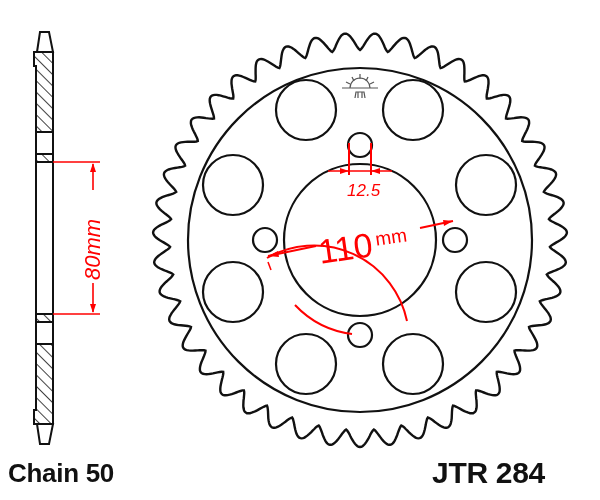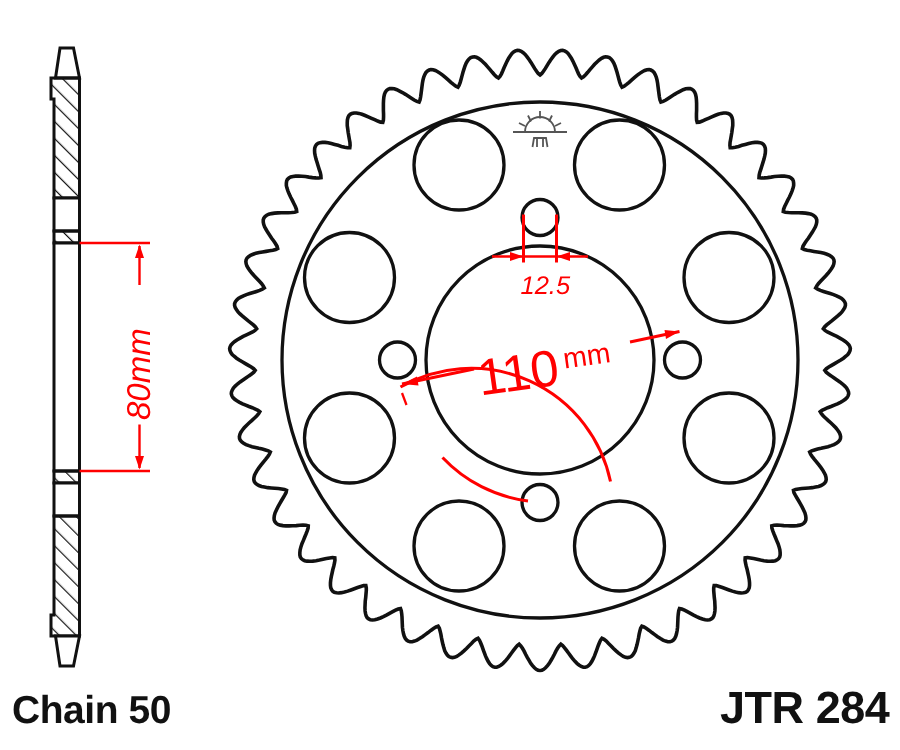--- a/index.html
+++ b/index.html
@@ -2,21 +2,21 @@
 <html><head>
 <meta charset="utf-8">
 <style>
   html, body { margin: 0; padding: 0; background: #ffffff; }
   body { width: 600px; height: 500px; position: relative; overflow: hidden; font-family: "Liberation Sans", sans-serif; }
   #drawing { position: absolute; left: 0; top: 0; width: 600px; height: 500px; }
   .label-chain, .label-part {
     position: absolute; font-family: "Liberation Sans", sans-serif; font-weight: bold; color: #111; text-align: center;
   }
   .label-chain { left: 8px; top: 458px; font-size: 26px; letter-spacing: -0.3px; }
-  .label-part { left: 480px; top: 456px; font-size: 30px; letter-spacing: -0.3px; }
+  .label-part { left: 432px; top: 456px; font-size: 30px; letter-spacing: -0.3px; }
   .dim-text { font-family: "Liberation Sans", sans-serif; fill: #ff0000; }
 </style>
 </head>
 <body>
 
 <svg id="drawing" viewBox="0 0 600 500" xmlns="http://www.w3.org/2000/svg">
   <defs>
     <pattern id="hatch" patternUnits="userSpaceOnUse" width="8" height="8" patternTransform="rotate(-45)">
       <line x1="0" y1="0" x2="0" y2="8" stroke="#111" stroke-width="1.6"></line>
     </pattern>

